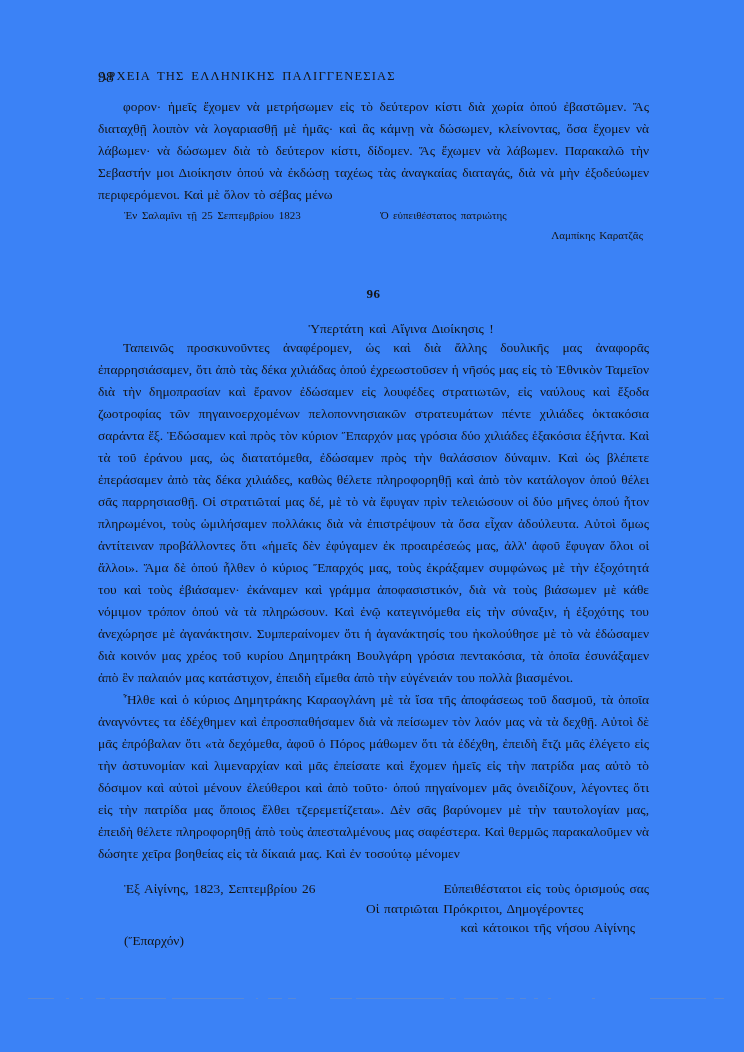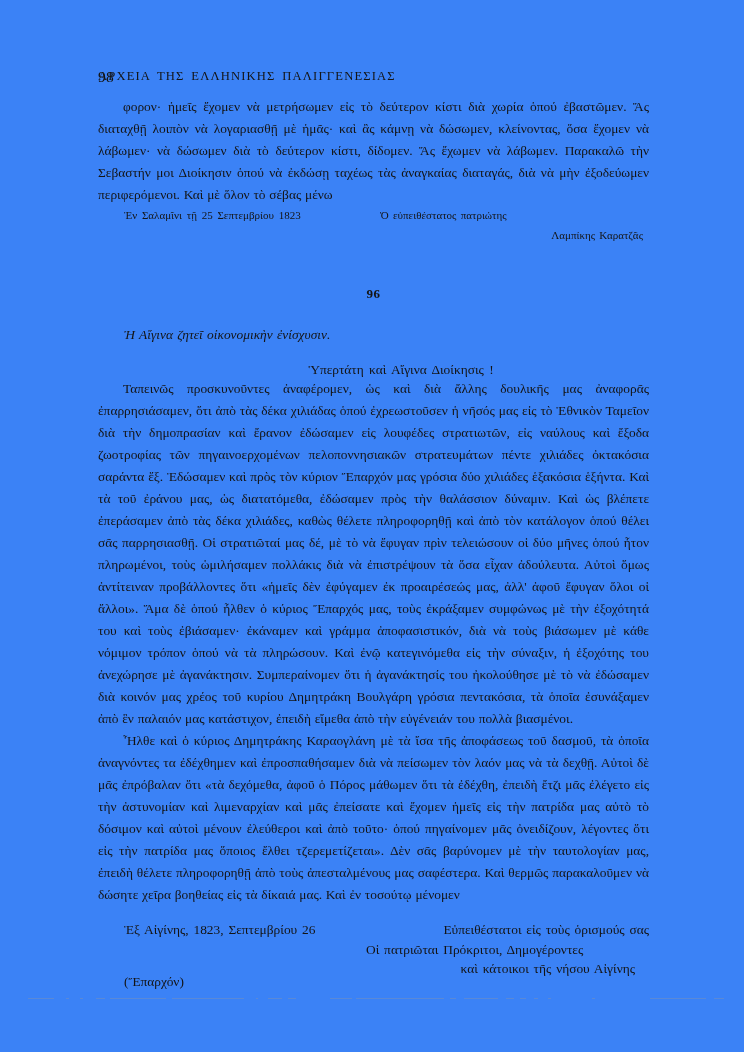--- a/index.html
+++ b/index.html
@@ -182,21 +182,20 @@
 
     <div class="sig-block-1">
       <span class="sig-date-1">Ἐν Σαλαμῖνι τῇ 25 Σεπτεμβρίου 1823</span>
       <span class="sig-names-1">
         <span>Ὁ εὐπειθέστατος πατριώτης</span>
         <span class="line2">Λαμπίκης Καρατζᾶς</span>
       </span>
     </div>
 
     <div class="section-no">96</div>
-    <div class="section-title">Ἡ Αἴγινα ζητεῖ οἰκονομικὴν ἐνίσχυσιν.</div>
     <div class="salutation">Ὑπερτάτη καὶ Αἴγινα Διοίκησις !</div>
 
     <p class="para body-start">Ταπεινῶς προσκυνοῦντες ἀναφέρομεν, ὡς καὶ διὰ ἄλλης δουλικῆς μας ἀναφορᾶς ἐπαρρησιάσαμεν, ὅτι ἀπὸ τὰς δέκα χιλιάδας ὁπού ἐχρεωστοῦσεν ἡ νῆσός μας εἰς τὸ Ἐθνικὸν Ταμεῖον διὰ τὴν δημοπρασίαν καὶ ἔρανον ἐδώσαμεν εἰς λουφέδες στρατιωτῶν, εἰς ναύλους καὶ ἔξοδα ζωοτροφίας τῶν πηγαινοερχομένων πελοποννησιακῶν στρατευμάτων πέντε χιλιάδες ὀκτακόσια σαράντα ἕξ. Ἐδώσαμεν καὶ πρὸς τὸν κύριον Ἔπαρχόν μας γρόσια δύο χιλιάδες ἑξακόσια ἑξήντα. Καὶ τὰ τοῦ ἐράνου μας, ὡς διατατόμεθα, ἐδώσαμεν πρὸς τὴν θαλάσσιον δύναμιν. Καὶ ὡς βλέπετε ἐπεράσαμεν ἀπὸ τὰς δέκα χιλιάδες, καθὼς θέλετε πληροφορηθῇ καὶ ἀπὸ τὸν κατάλογον ὁπού θέλει σᾶς παρρησιασθῇ. Οἱ στρατιῶταί μας δέ, μὲ τὸ νὰ ἔφυγαν πρὶν τελειώσουν οἱ δύο μῆνες ὁπού ἦτον πληρωμένοι, τοὺς ὡμιλήσαμεν πολλάκις διὰ νὰ ἐπιστρέψουν τὰ ὅσα εἶχαν ἀδούλευτα. Αὐτοὶ ὅμως ἀντίτειναν προβάλλοντες ὅτι «ἡμεῖς δὲν ἐφύγαμεν ἐκ προαιρέσεώς μας, ἀλλ' ἀφοῦ ἔφυγαν ὅλοι οἱ ἄλλοι». Ἅμα δὲ ὁπού ἦλθεν ὁ κύριος Ἔπαρχός μας, τοὺς ἐκράξαμεν συμφώνως μὲ τὴν ἐξοχότητά του καὶ τοὺς ἐβιάσαμεν· ἐκάναμεν καὶ γράμμα ἀποφασιστικόν, διὰ νὰ τοὺς βιάσωμεν μὲ κάθε νόμιμον τρόπον ὁπού νὰ τὰ πληρώσουν. Καὶ ἐνῷ κατεγινόμεθα εἰς τὴν σύναξιν, ἡ ἐξοχότης του ἀνεχώρησε μὲ ἀγανάκτησιν. Συμπεραίνομεν ὅτι ἡ ἀγανάκτησίς του ἠκολούθησε μὲ τὸ νὰ ἐδώσαμεν διὰ κοινόν μας χρέος τοῦ κυρίου Δημητράκη Βουλγάρη γρόσια πεντακόσια, τὰ ὁποῖα ἐσυνάξαμεν ἀπὸ ἓν παλαιόν μας κατάστιχον, ἐπειδὴ εἴμεθα ἀπὸ τὴν εὐγένειάν του πολλὰ βιασμένοι.</p>
     <p class="para">Ἦλθε καὶ ὁ κύριος Δημητράκης Καραογλάνη μὲ τὰ ἴσα τῆς ἀποφάσεως τοῦ δασμοῦ, τὰ ὁποῖα ἀναγνόντες τα ἐδέχθημεν καὶ ἐπροσπαθήσαμεν διὰ νὰ πείσωμεν τὸν λαόν μας νὰ τὰ δεχθῇ. Αὐτοὶ δὲ μᾶς ἐπρόβαλαν ὅτι «τὰ δεχόμεθα, ἀφοῦ ὁ Πόρος μάθωμεν ὅτι τὰ ἐδέχθη, ἐπειδὴ ἔτζι μᾶς ἐλέγετο εἰς τὴν ἀστυνομίαν καὶ λιμεναρχίαν καὶ μᾶς ἐπείσατε καὶ ἔχομεν ἡμεῖς εἰς τὴν πατρίδα μας αὐτὸ τὸ δόσιμον καὶ αὐτοὶ μένουν ἐλεύθεροι καὶ ἀπὸ τοῦτο· ὁπού πηγαίνομεν μᾶς ὀνειδίζουν, λέγοντες ὅτι εἰς τὴν πατρίδα μας ὅποιος ἔλθει τζερεμετίζεται». Δὲν σᾶς βαρύνομεν μὲ τὴν ταυτολογίαν μας, ἐπειδὴ θέλετε πληροφορηθῇ ἀπὸ τοὺς ἀπεσταλμένους μας σαφέστερα. Καὶ θερμῶς παρακαλοῦμεν νὰ δώσητε χεῖρα βοηθείας εἰς τὰ δίκαιά μας. Καὶ ἐν τοσούτῳ μένομεν</p>
 
     <div class="sig-block-2">
       <span class="sig-date-2">Ἐξ Αἰγίνης, 1823, Σεπτεμβρίου 26</span>
       <span class="sig-seal">(Ἔπαρχόν)</span>
       <span class="sig-names-2">
         <span class="l1">Εὐπειθέστατοι εἰς τοὺς ὁρισμούς σας</span>

